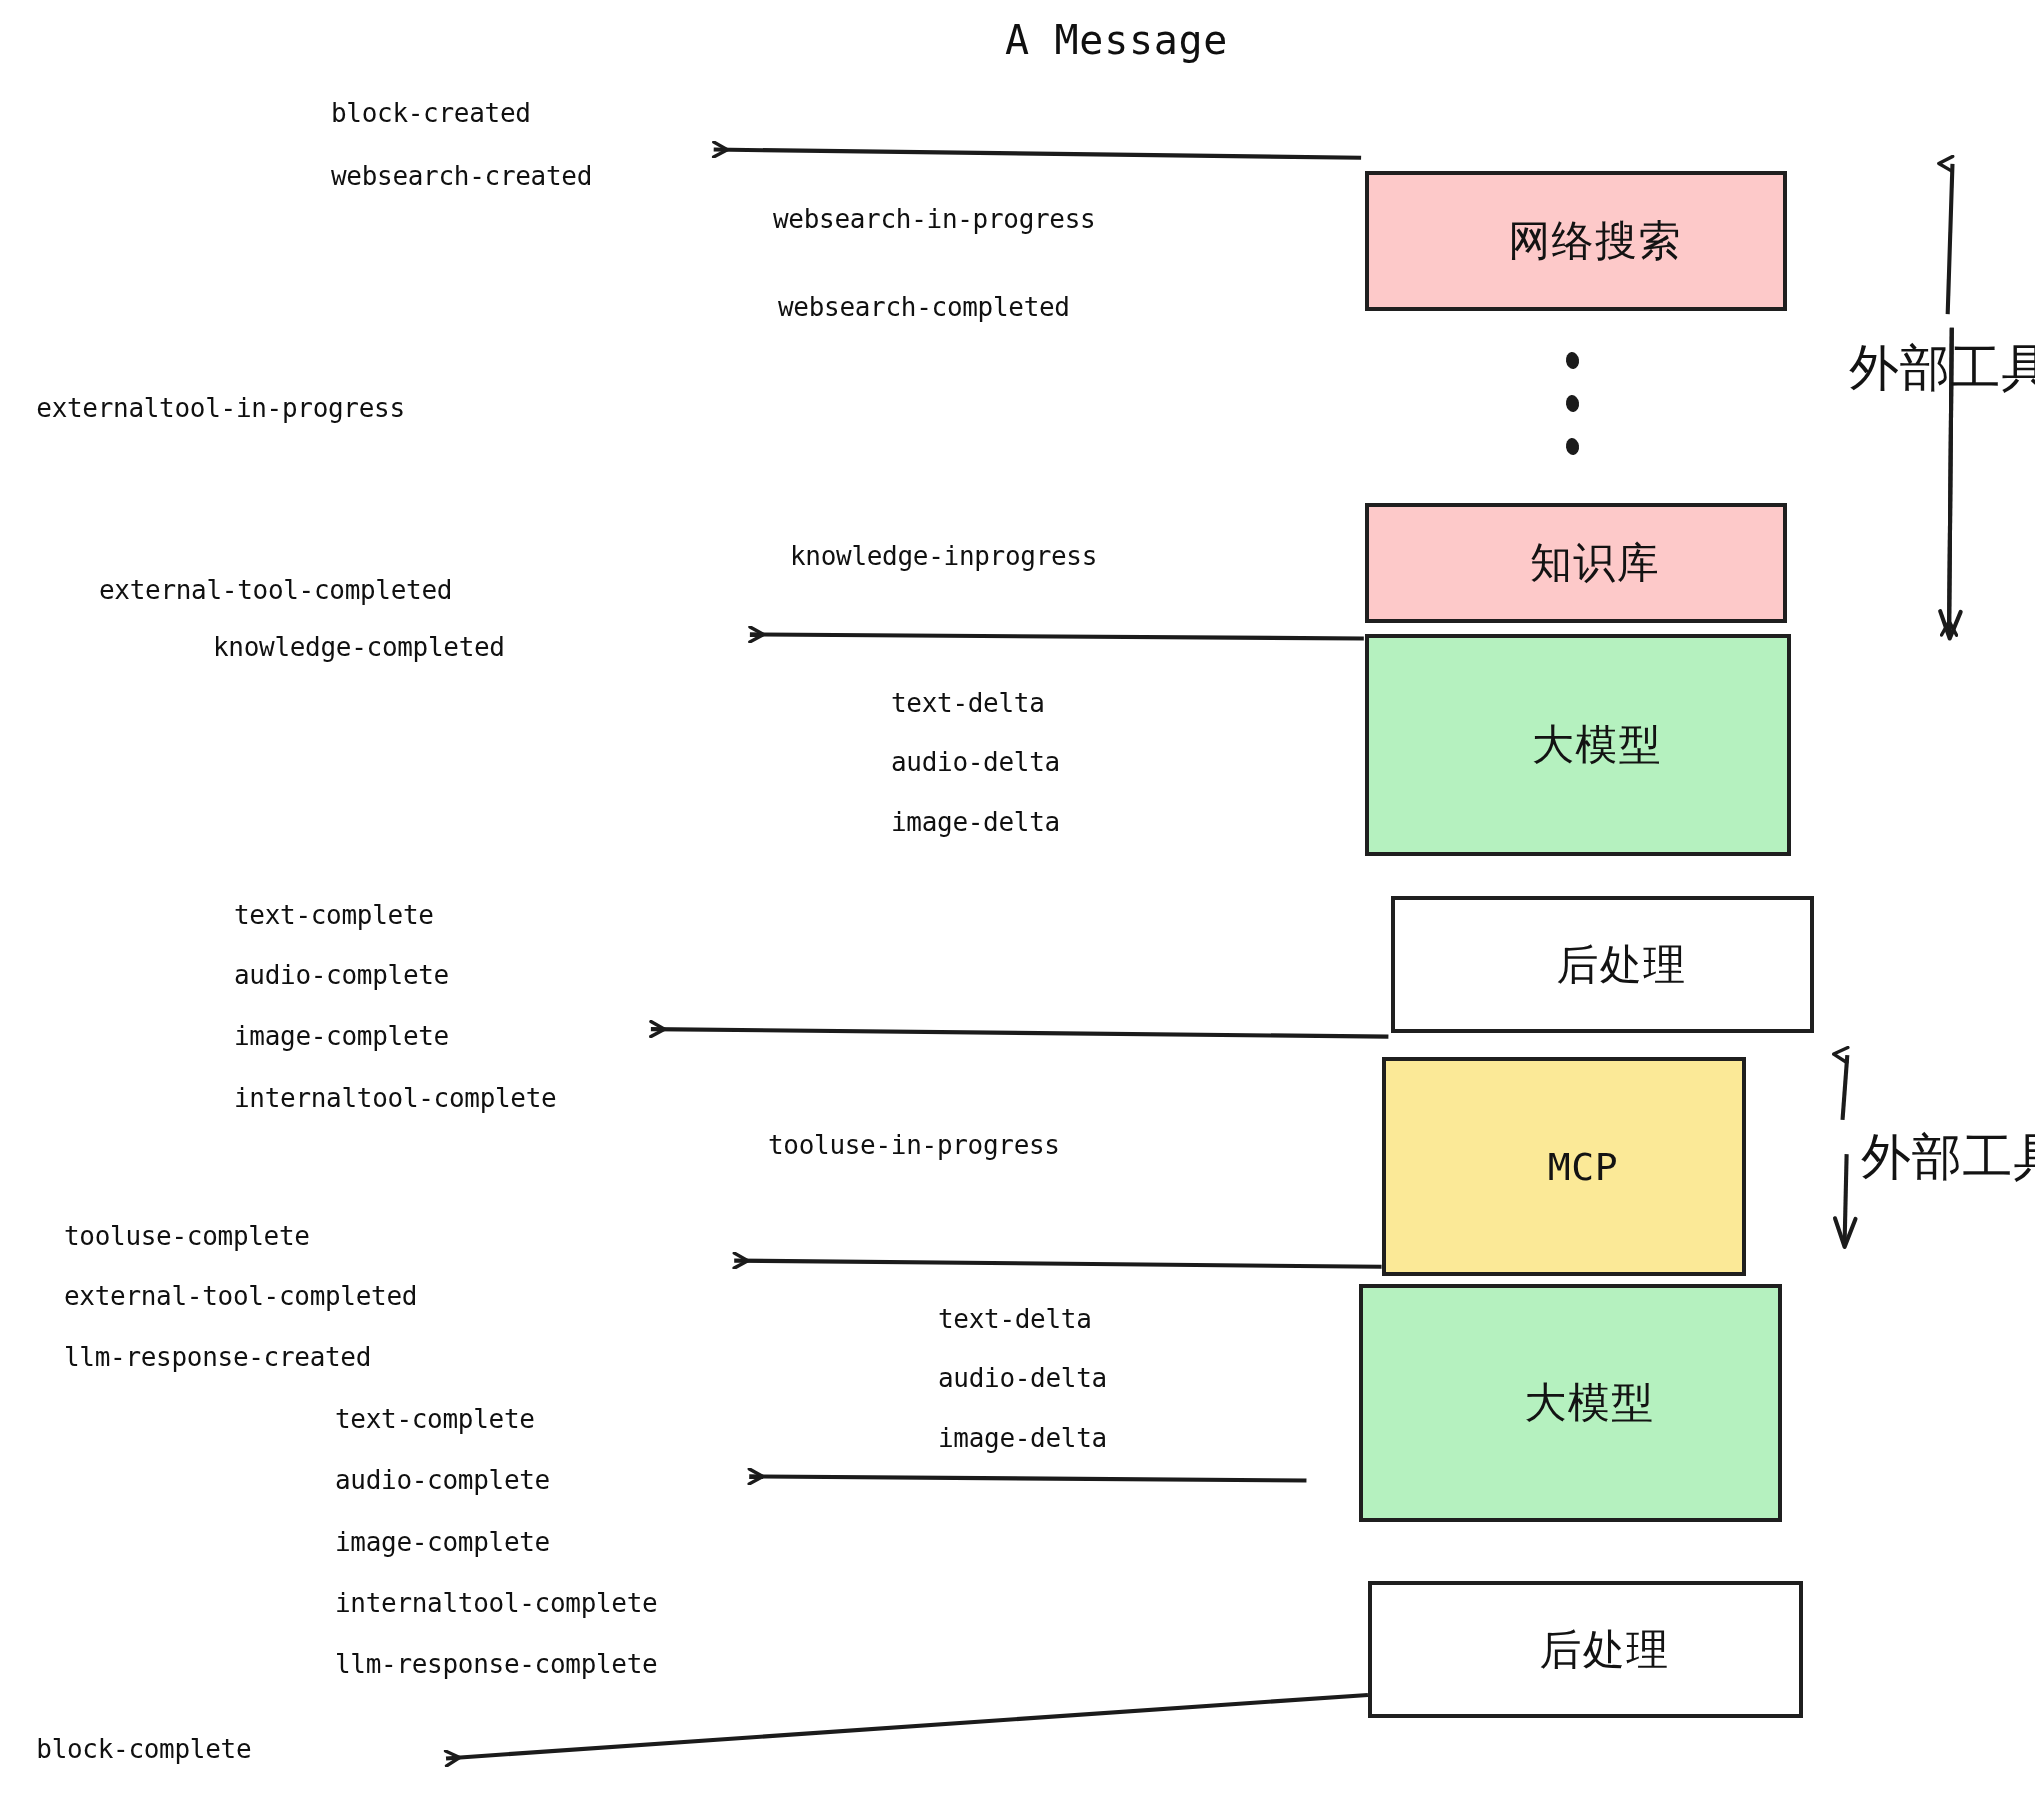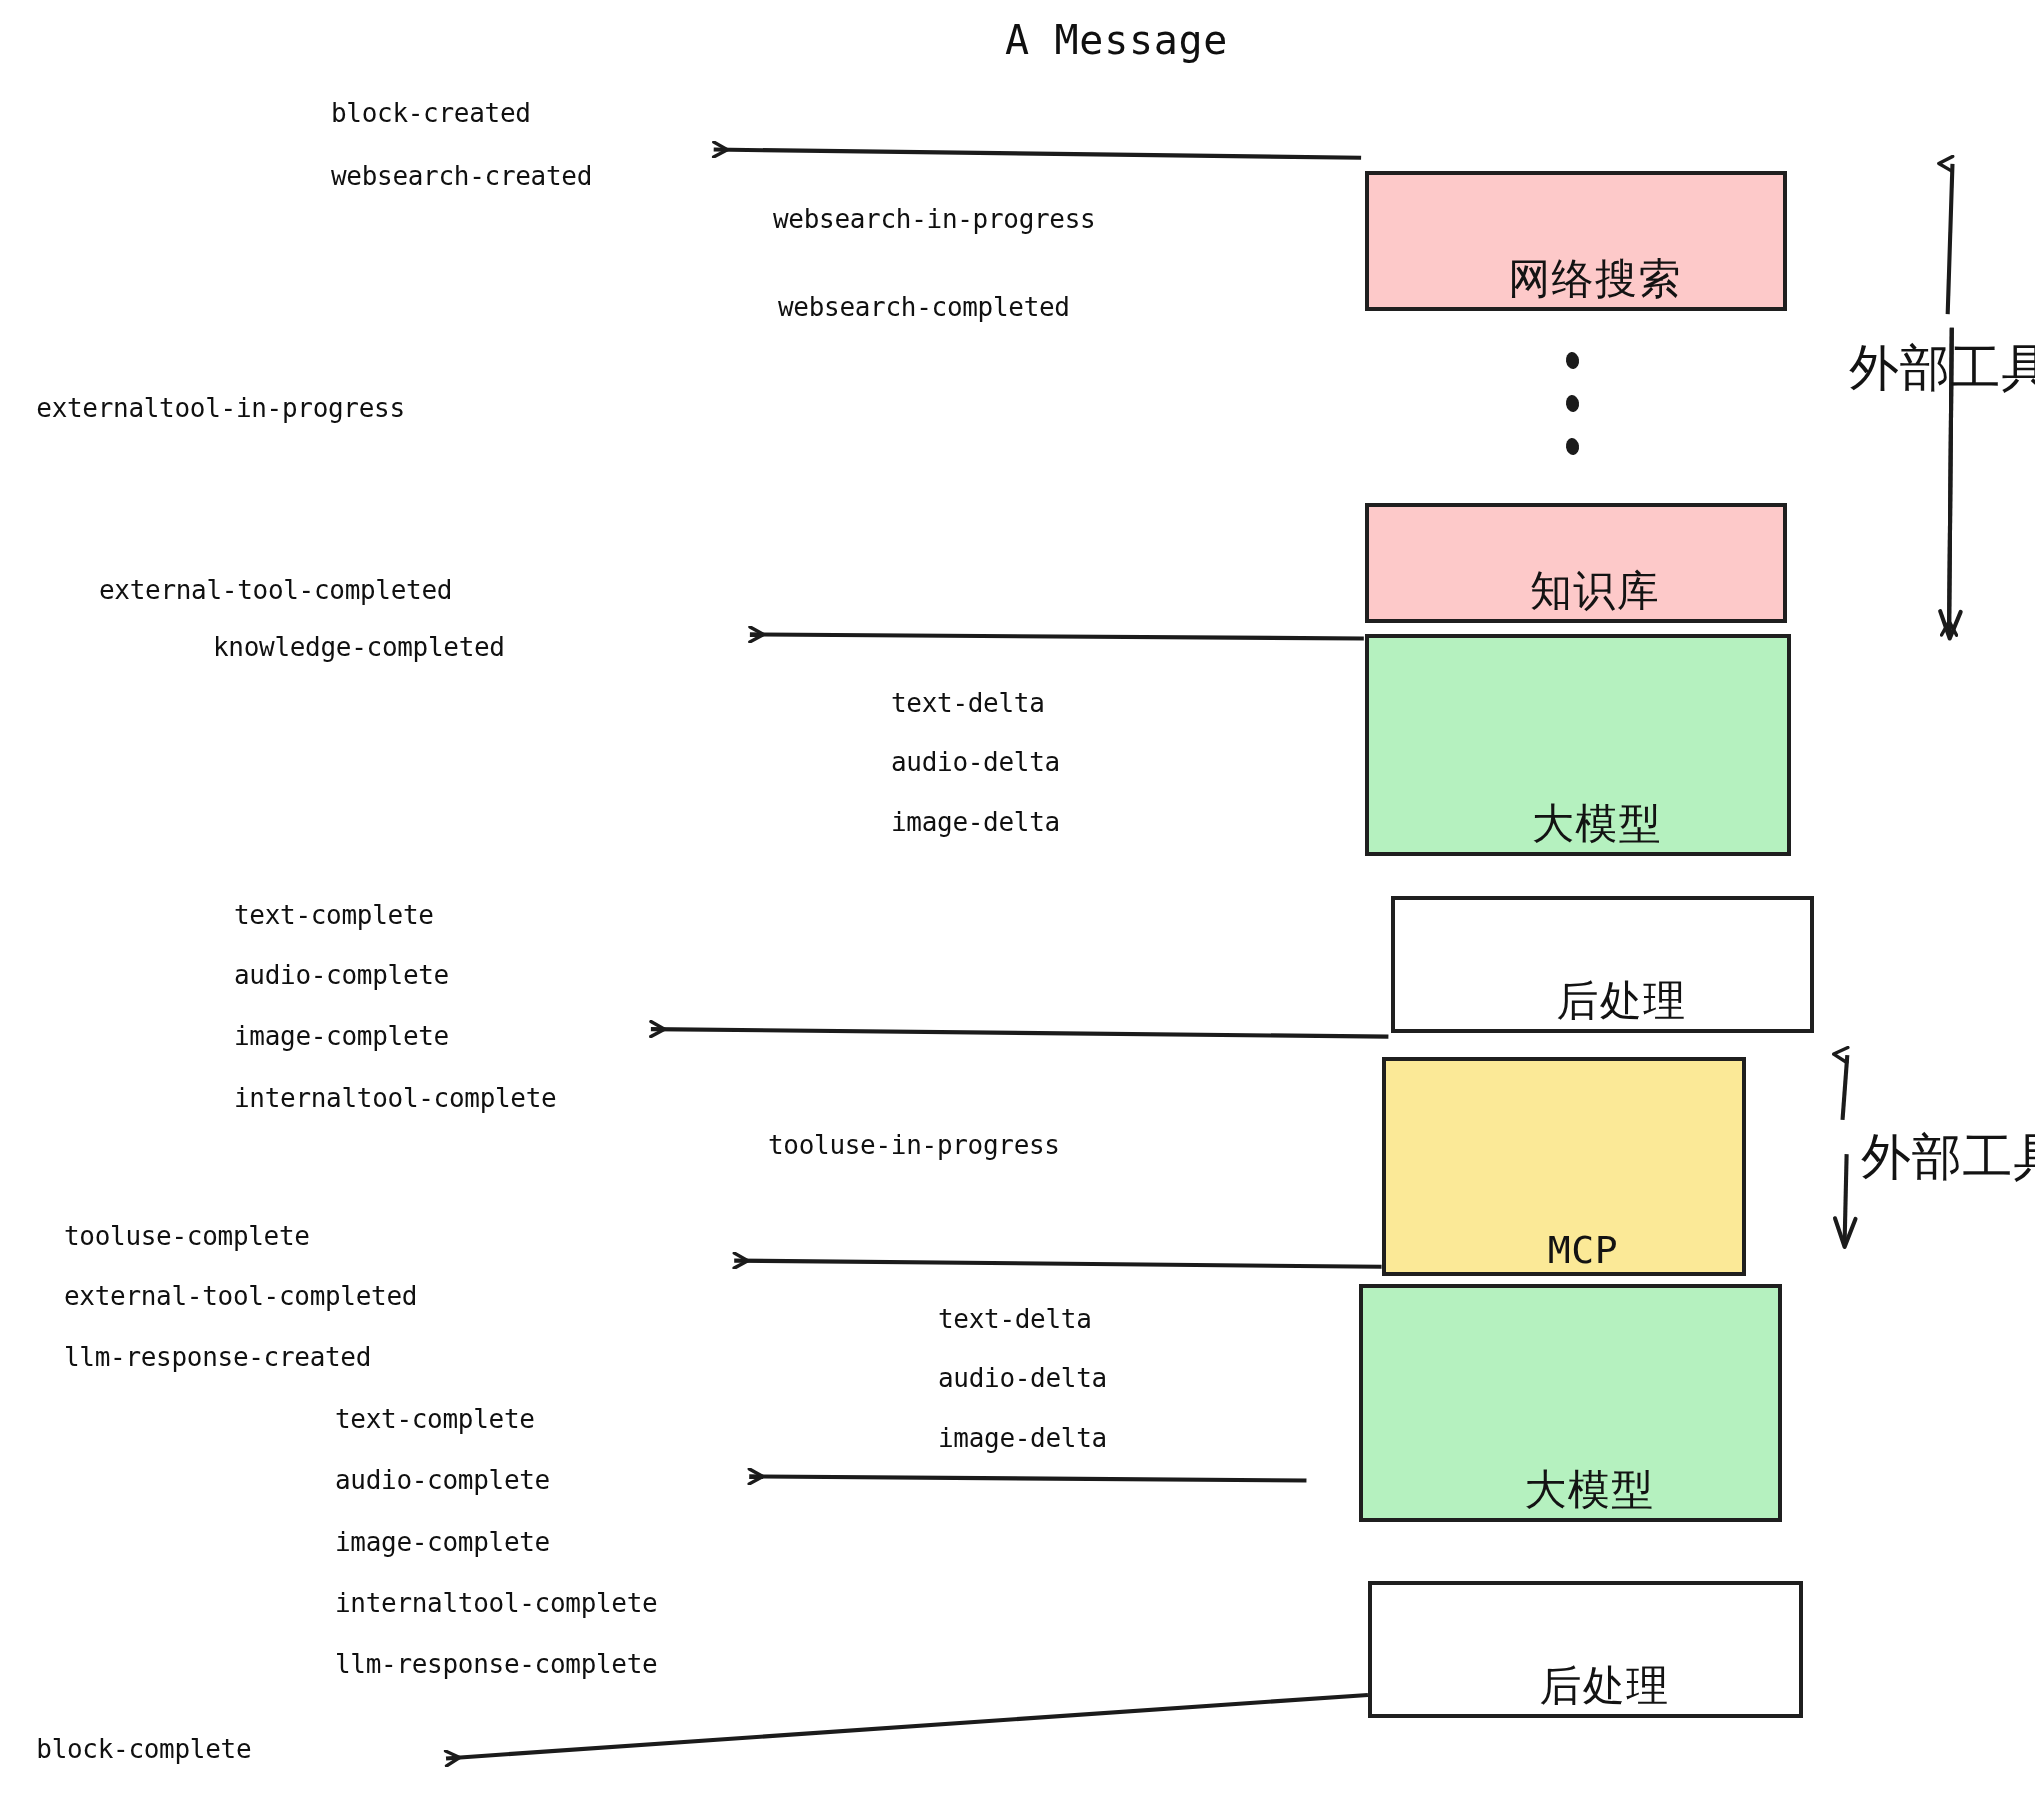--- a/index.html
+++ b/index.html
@@ -21,21 +21,21 @@
     left: 0; top: 0;
     width: 2035px;
     height: 1796px;
     pointer-events: none;
   }
   .node {
     position: absolute;
     box-sizing: border-box;
     border: 4.8px solid #1f1f1f;
     display: flex;
-    align-items: flex-end;
+    align-items: center;
     justify-content: center;
     padding-left: 38px;
   }
   .node-label {
     font-family: "DejaVu Sans", "Liberation Sans", sans-serif;
     font-size: 42px;
     color: #131313;
     letter-spacing: 1.4px;
     white-space: nowrap;
   }
@@ -178,20 +178,21 @@
   <div class="evt" style="left:307px; top:100px;">block-created</div>
 
   <div class="evt" style="left:307px; top:163px;">websearch-created</div>
 
   <div class="evt" style="left:754px; top:294px;">websearch-completed</div>
 
   <div class="evt" style="left:749px; top:206px;">websearch-in-progress</div>
 
   <div class="evt" style="left:12.3px; top:395px;">externaltool-in-progress</div>
 
+  <div class="evt" style="left:766px; top:543px;">knowledge-inprogress</div>
 
   <div class="evt" style="left:75px; top:577px;">external-tool-completed</div>
 
   <div class="evt" style="left:189px; top:634px;">knowledge-completed</div>
 
   <div class="evt" style="left:867px; top:690px;">text-delta</div>
 
   <div class="evt" style="left:867px; top:749px;">audio-delta</div>
 
   <div class="evt" style="left:867px; top:809px;">image-delta</div>

